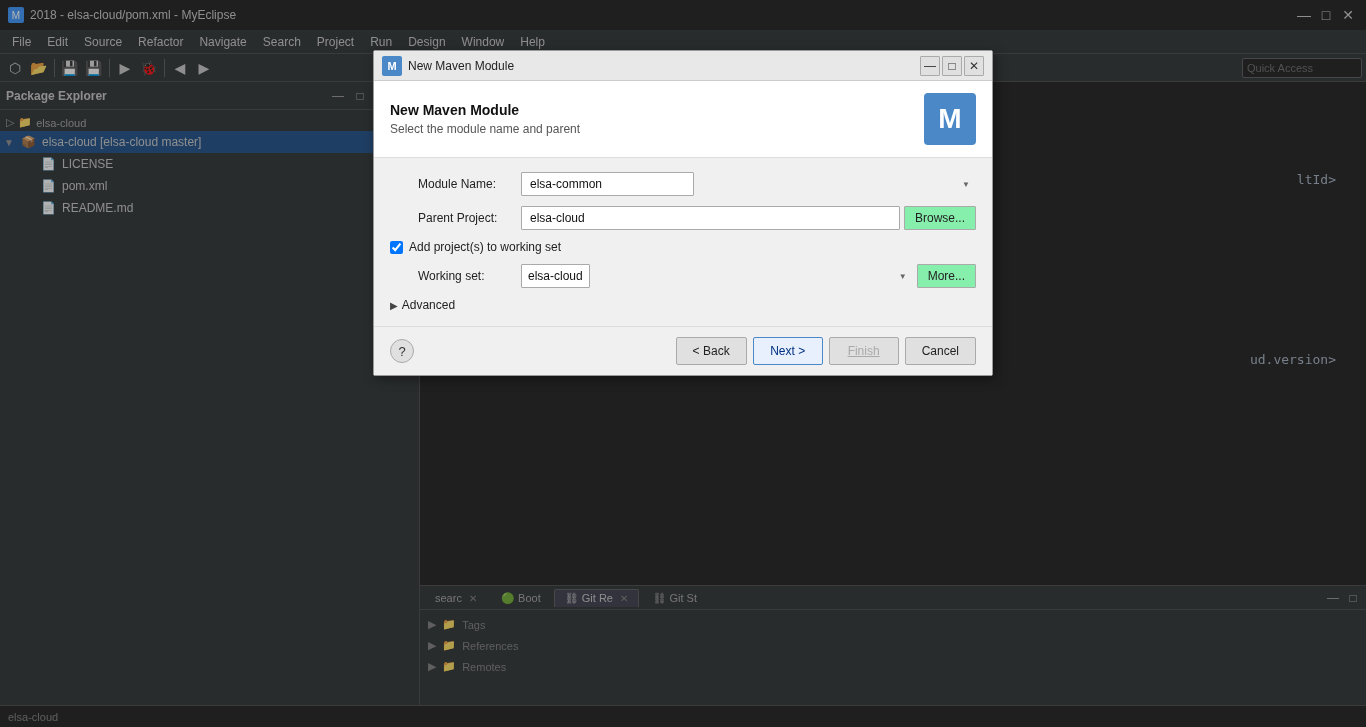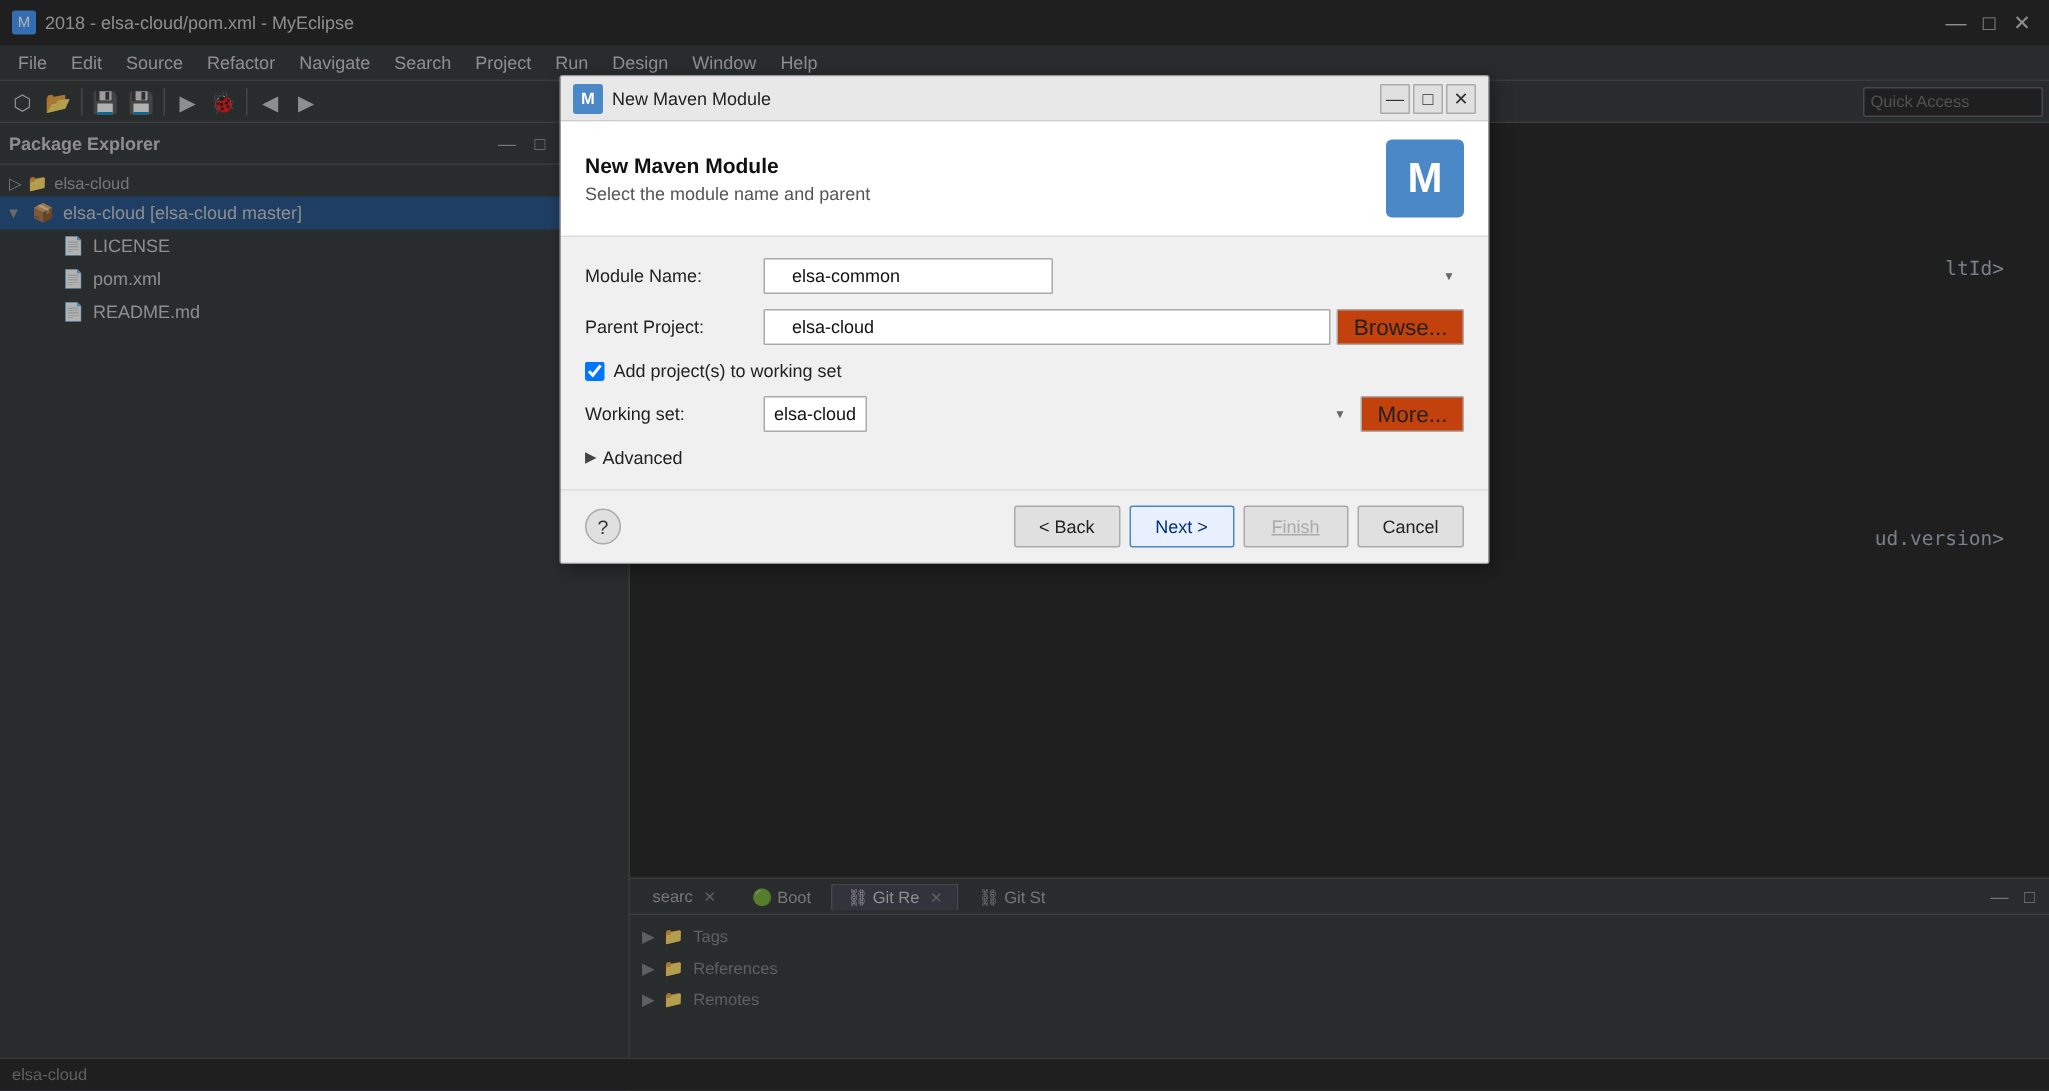--- a/index.html
+++ b/index.html
@@ -321,48 +321,49 @@
 
     .dialog-body {
       padding: 14px 16px;
       background: #f0f0f0;
     }
 
     .form-row {
       display: flex;
       align-items: center;
       margin-bottom: 10px;
-      gap: 24px;
+      gap: 8px;
+      margin-left: 28px;
     }
     .form-label {
       font-size: 12px;
       color: #222;
       min-width: 95px;
     }
     .form-input {
       flex: 1;
       height: 24px;
       border: 1px solid #aaa;
       background: white;
-      padding: 0 18px;
+      padding: 0 8px;
       font-size: 12px;
       color: #111;
       border-radius: 1px;
     }
     .form-input-with-btn {
       display: flex;
       flex: 1;
       gap: 4px;
     }
     .form-btn {
       height: 24px;
       padding: 0 10px;
-      background: #c2410c;
+      background: #86efac;
       border: 1px solid #aaa;
-      font-size: 15px;
+      font-size: 12px;
       cursor: pointer;
       border-radius: 1px;
       color: #222;
     }
     .form-dropdown {
       flex: 1;
       height: 24px;
       border: 1px solid #aaa;
       background: white;
       padding: 0 6px;

